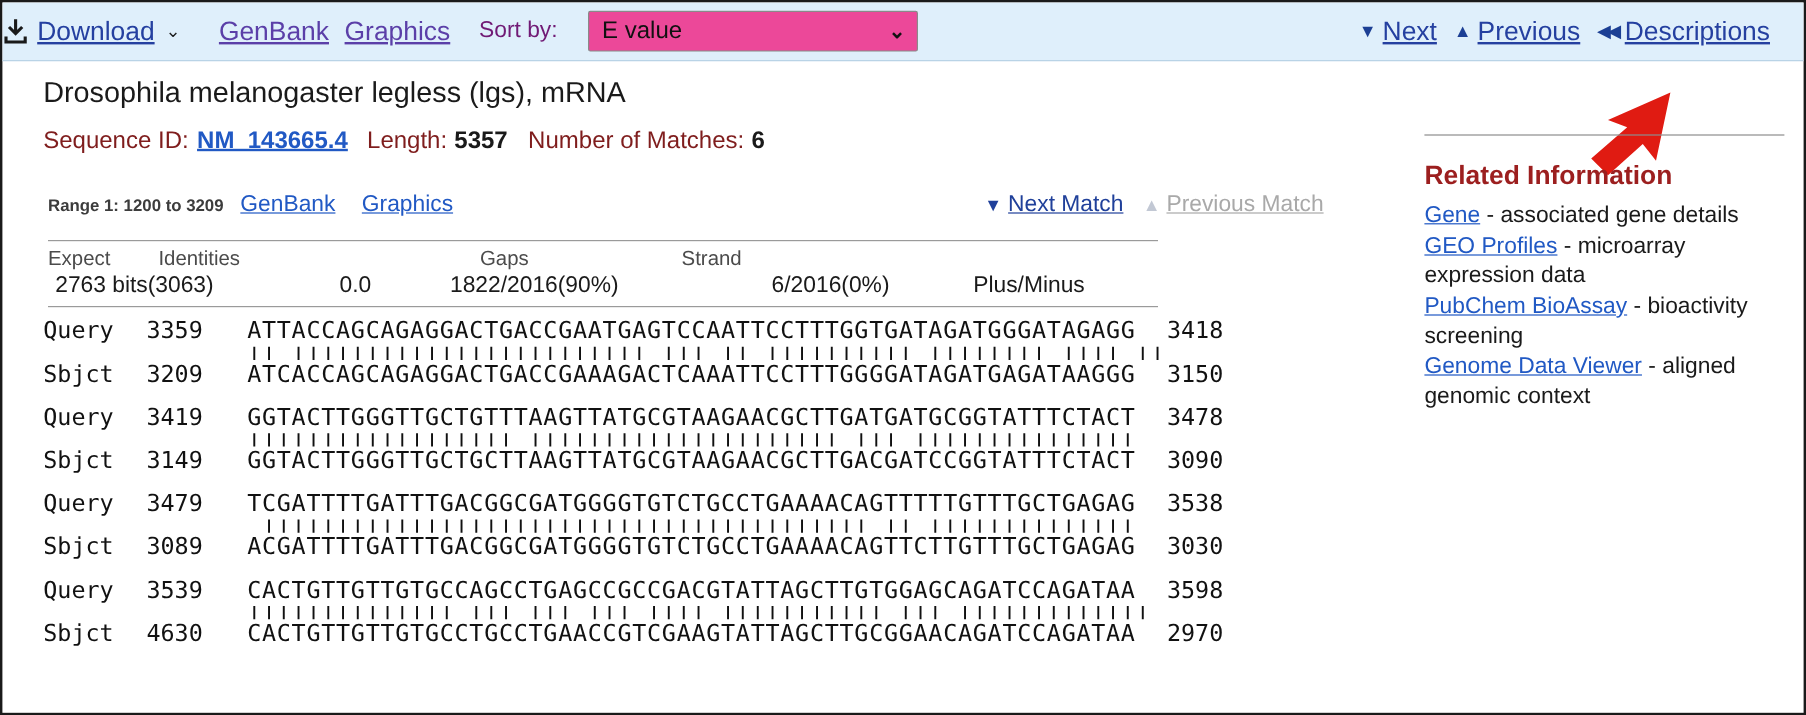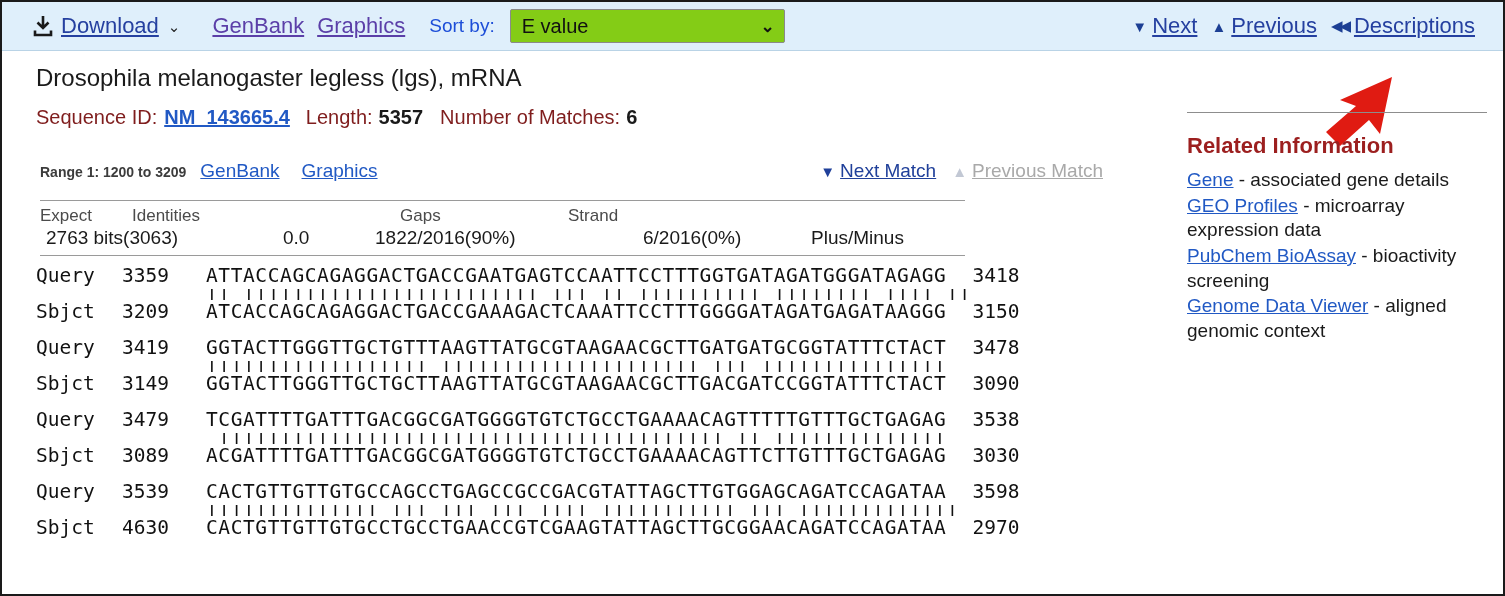--- a/index.html
+++ b/index.html
@@ -25,21 +25,20 @@
     position: absolute;
     left: 0; top: 0;
     width: 1501px; height: 49px;
     background: #dfeffb;
     border-bottom: 1px solid #b9d3e6;
     display: flex;
     align-items: center;
   }
   #toolbar-left {
     display: flex; align-items: center;
-    padding-left: 30px;
     gap: 0px;
     justify-content: space-between;
   }
   #toolbar-right {
     margin-left: auto;
     display: flex; align-items: center;
     padding-right: 28px;
     gap: 14px;
   }
   .tb-link {
@@ -63,27 +62,27 @@
   #download-caret {
     font-size: 15px; color: #1a1a1a;
     margin-left: 2px;
     line-height: 1;
   }
   #genbank-graphics {
     display: flex; align-items: center; gap: 13px;
     margin-right: 24px;
   }
   #sortby-label {
-    font-size: 19px; color: #1d4ed8; margin-right: 15px;
+    font-size: 19px; color: #701a75; margin-right: 25px;
     white-space: nowrap;
   }
   #sort-select {
     width: 275px; height: 34px;
     border: 1px solid #8a8a8a;
-    background: #84cc16;
+    background: #ec4899;
     border-radius: 2px;
     display: flex; align-items: center;
     justify-content: space-between;
     padding: 0 9px 0 11px;
     font-size: 20px;
     color: #111;
     cursor: pointer;
   }
   #sort-caret { font-size: 17px; color: #111; font-weight: bold; }
   .nav-tri {

